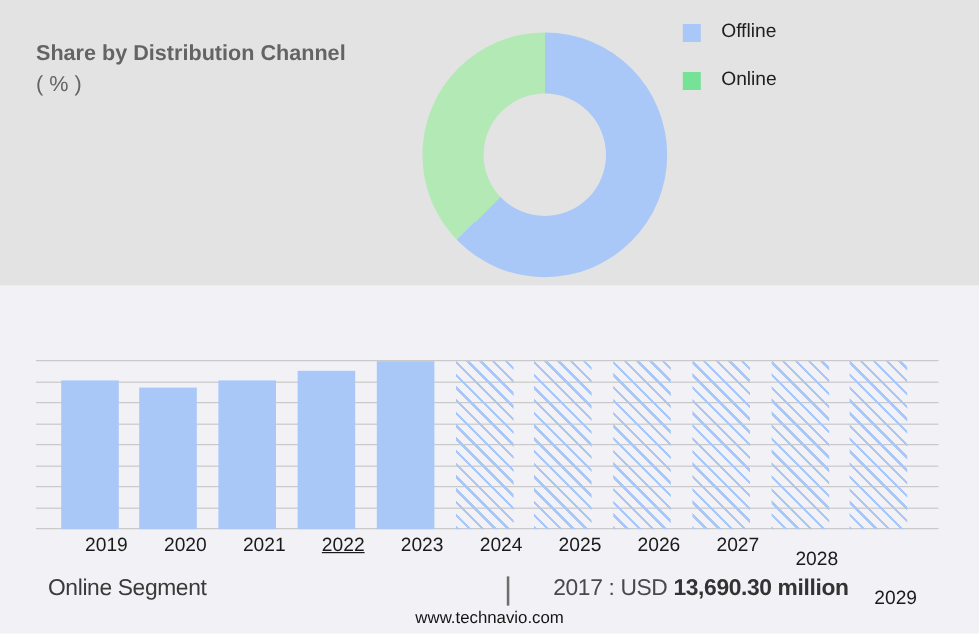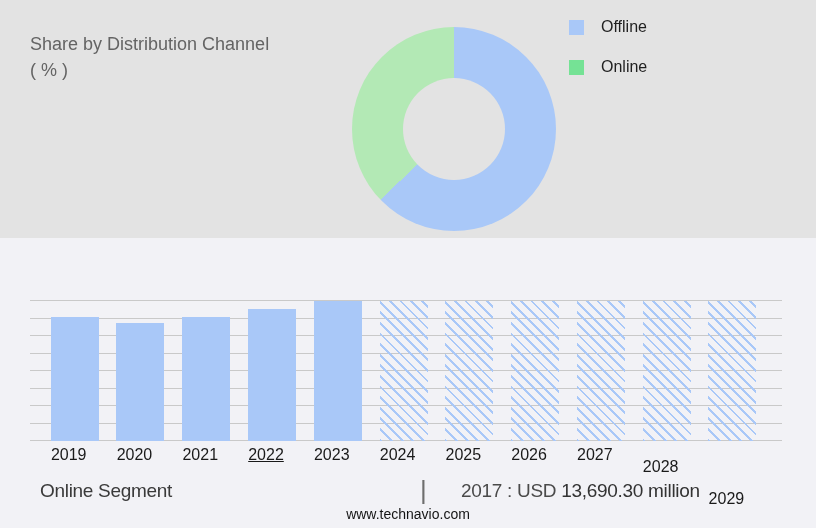--- a/index.html
+++ b/index.html
@@ -3,46 +3,46 @@
 <meta charset="utf-8">
 <style>
   html,body{margin:0;padding:0;background:#ffffff;}
   *{box-sizing:border-box;font-family:"Liberation Sans",sans-serif;}
   #frame{position:relative;width:816px;height:528px;overflow:hidden;background:#f2f2f6;}
 
   
   #top-section{position:absolute;left:0;top:0;width:816px;height:238px;background:#e3e3e3;}
   #title-block{position:absolute;left:30px;top:28px;width:310px;}
   #page-title{font-size:20px;font-weight:bold;color:#262626;line-height:24px;letter-spacing:.2px;}
-  #page-subtitle{font-size:18px;color:#646464;line-height:24px;margin-top:4px;}
+  #page-subtitle{font-size:18px;color:#646464;line-height:24px;margin-top:4px;font-weight:bold;}
   #unit-label{font-size:18px;color:#646464;line-height:24px;margin-top:2px;}
 
   #donut{position:absolute;left:352px;top:27px;width:204px;height:204px;border-radius:50%;}
   #donut-hole{position:absolute;left:51px;top:51px;width:102px;height:102px;border-radius:50%;background:#e3e3e3;}
 
   #legend{position:absolute;left:569px;top:14px;}
   .legend-item{display:flex;align-items:center;height:26px;margin-bottom:14px;}
   .legend-swatch{width:15px;height:15px;margin-right:17px;flex:0 0 auto;}
   .legend-label{font-size:16px;color:#1f1f1f;}
 
   
   #bottom-section{position:absolute;left:0;top:238px;width:816px;height:290px;background:#f2f2f6;}
 
   #plot{position:absolute;left:30px;top:62px;width:752px;height:141px;}
   .gridline{position:absolute;left:0;width:752px;height:1px;background:#c9c9c9;z-index:1;}
   .bar{position:absolute;bottom:0;width:48px;z-index:2;}
 
-  #xlabels{position:absolute;left:24px;top:208px;width:752px;height:22px;}
+  #xlabels{position:absolute;left:44px;top:208px;width:752px;height:22px;}
   .xlabel{position:absolute;width:66px;text-align:center;font-size:16px;color:#1a1a1a;}
 
   #caption-row{position:absolute;left:0;top:240px;width:816px;height:28px;}
   #segment-label{position:absolute;left:40px;top:2px;font-size:19px;color:#3a3a3a;letter-spacing:-.3px;}
   #separator-pipe{position:absolute;left:420px;top:-3px;font-size:26px;font-weight:300;color:#6e6e6e;}
   #value-annotation{position:absolute;left:461px;top:2px;font-size:19px;color:#4a4a4a;letter-spacing:-.3px;white-space:nowrap;}
-  #value-amount{font-weight:normal;color:#333333;}
+  #value-amount{font-weight:bold;color:#333333;}
 
   #website{position:absolute;left:0;top:268px;width:816px;text-align:center;font-size:14px;color:#141414;}
 </style>
 </head>
 <body>
 
 <div id="frame">
 
   <div id="top-section">
     <div id="title-block">

